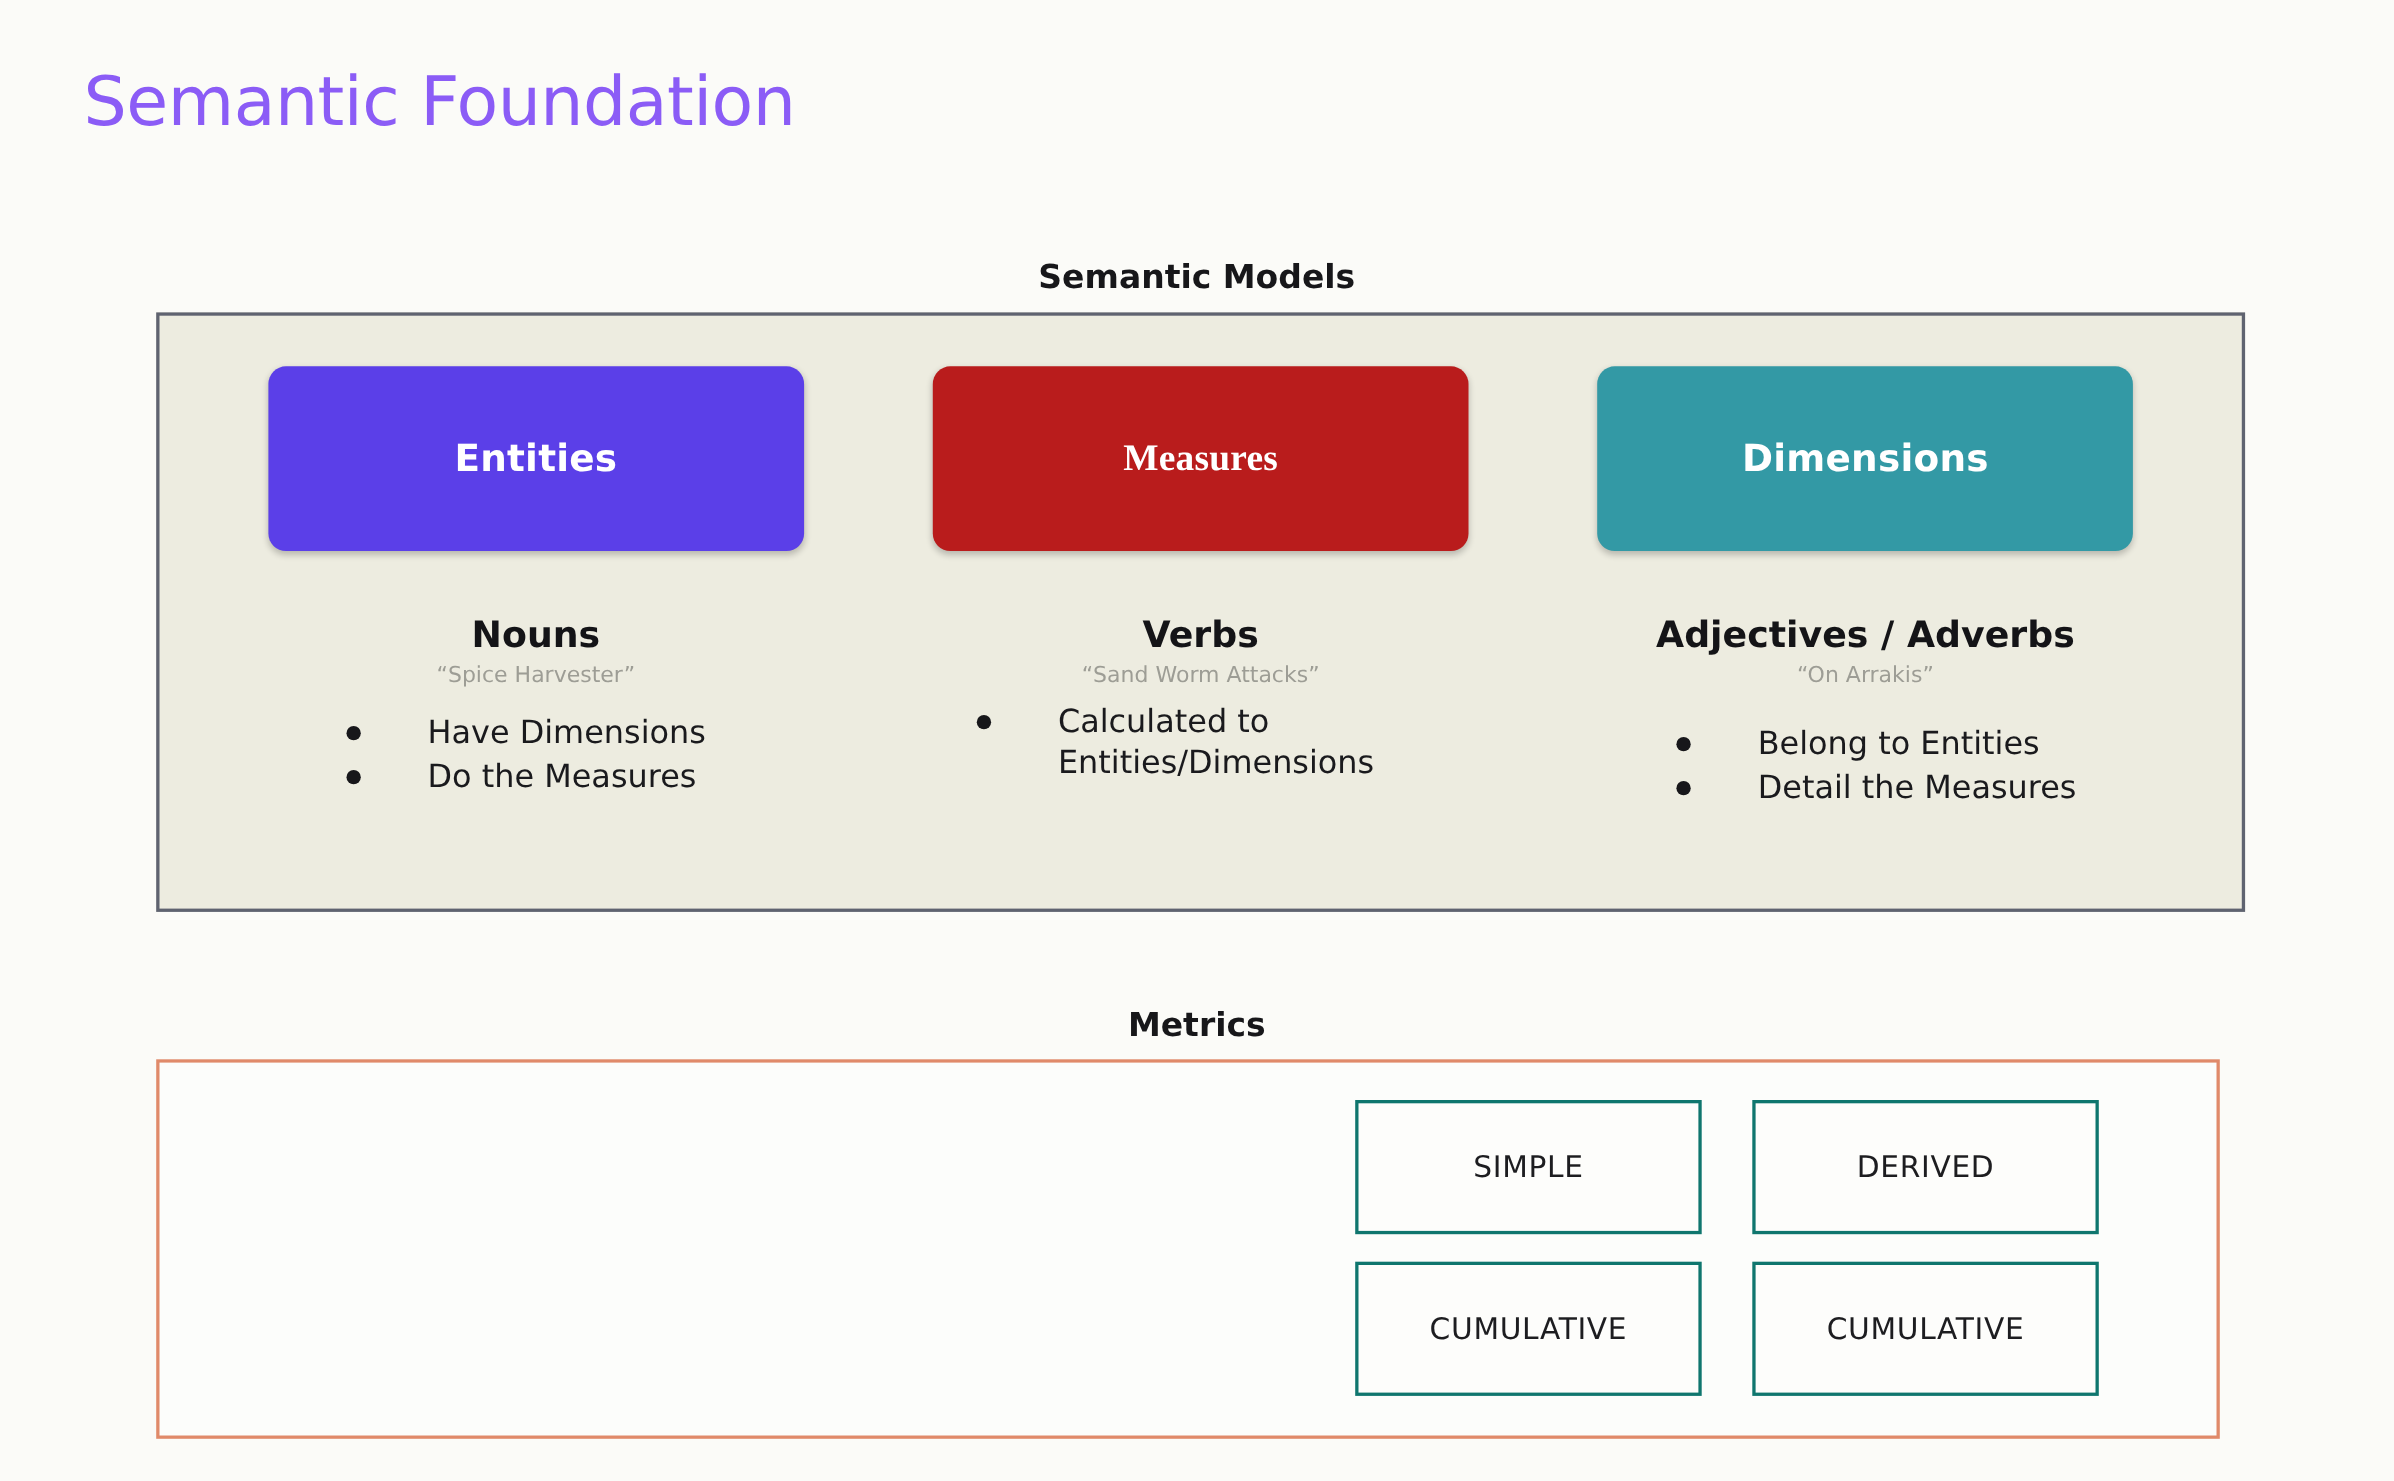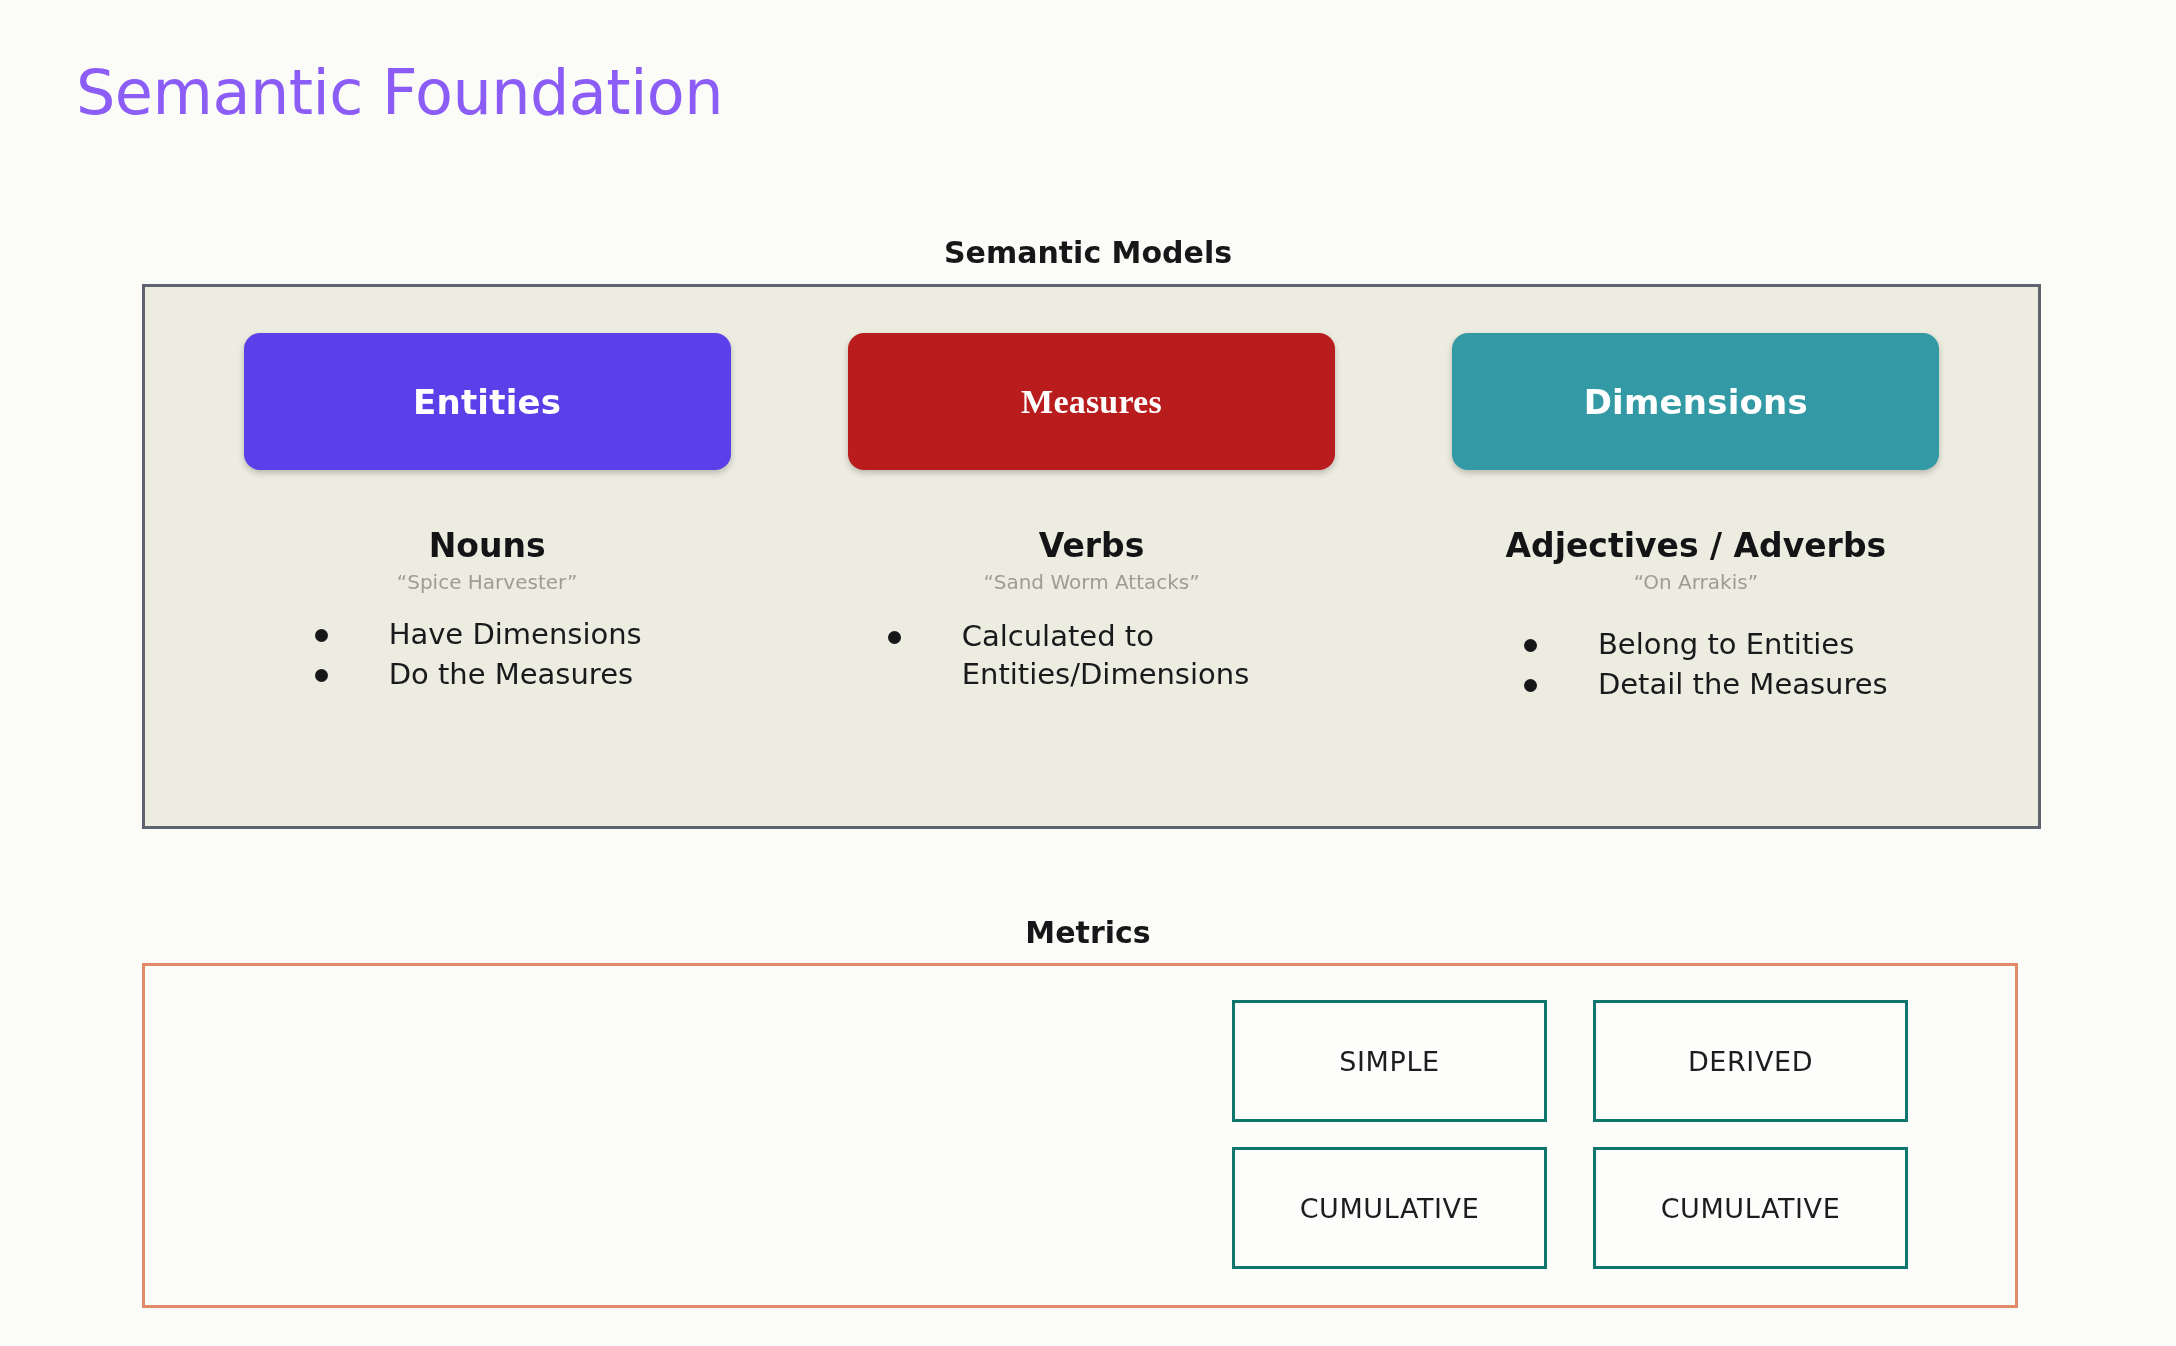--- a/index.html
+++ b/index.html
@@ -68,21 +68,21 @@
     flex: 1 1 0;
     display: flex;
     flex-direction: column;
     align-items: center;
     padding: 0 16px;
   }
 
   .model-chip {
     width: 100%;
     max-width: 487px;
-    height: 137px;
+    height: 168px;
     border-radius: 16px;
     display: flex;
     align-items: center;
     justify-content: center;
     color: #ffffff;
     font-size: 34px;
     font-weight: bold;
     letter-spacing: 0.2px;
     box-shadow: 0 3px 6px rgba(0,0,0,0.22);
   }
@@ -125,21 +125,21 @@
     position: absolute;
     left: 0;
     top: 14px;
     width: 13px;
     height: 13px;
     border-radius: 50%;
     background: #17171a;
   }
 
   .col-entities .model-bullets   { margin-top: 22px; margin-left: -18px; }
-  .col-measures .model-bullets   { margin-top: 24px; margin-left: -46px; }
+  .col-measures .model-bullets   { margin-top: 12px; margin-left: -46px; }
   .col-dimensions .model-bullets { margin-top: 32px; margin-left: 20px; }
 
   
   #metrics-panel {
     position: absolute;
     left: 142px;
     top: 963px;
     width: 1876px;
     height: 345px;
     background: #fcfdfb;

